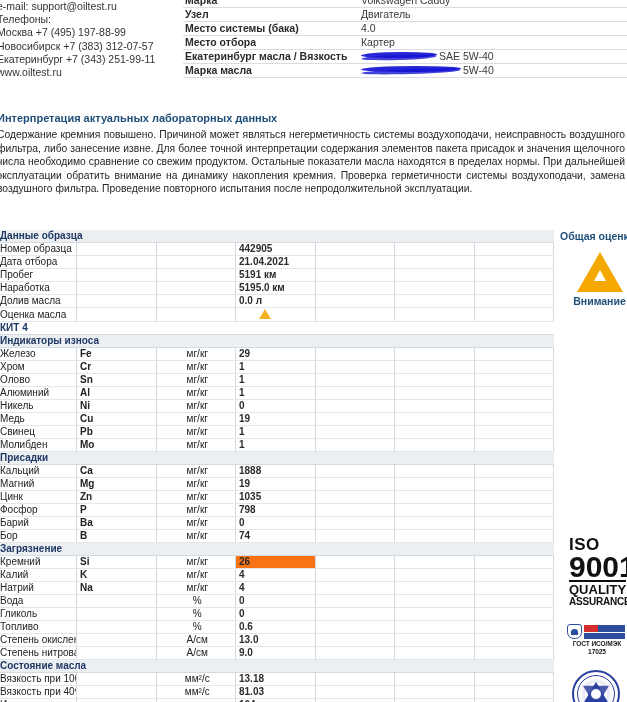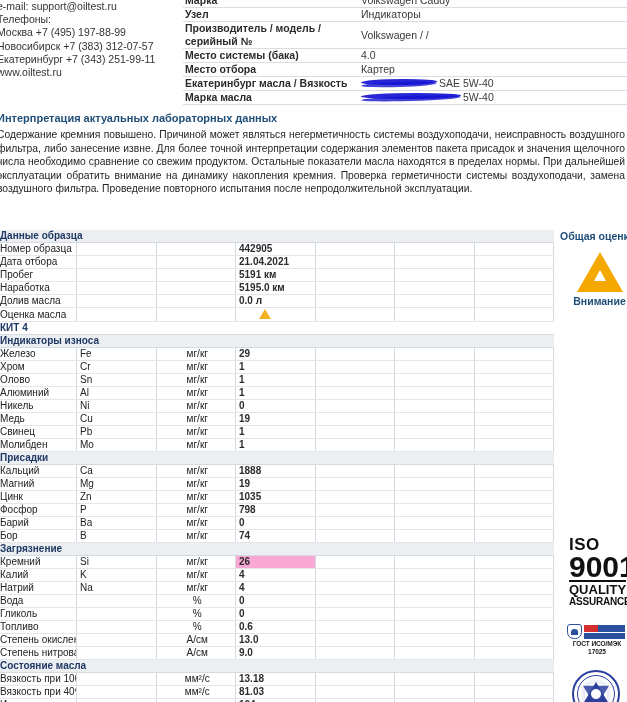--- a/index.html
+++ b/index.html
@@ -93,21 +93,21 @@
   .sheet tr { height: 12.55px; }
   .sheet td {
     border-right: 1px solid #d5dae0;
     border-bottom: 1px solid #e3e7ec;
     padding: 0 0 0 3px;
     line-height: 12px;
     white-space: nowrap;
     overflow: hidden;
   }
   .sheet td.c-name { width: 214px; border-right: 1px solid #d5dae0; }
-  .sheet td.c-sym  { width: 59px;  }
+  .sheet td.c-sym  { width: 59px; font-weight: bold;  }
   .sheet td.c-unit { width: 40px; text-align: center;  }
   .sheet td.c-val  { width: 68px;  font-weight: bold; color: #2c2c2c; }
   .sheet td.c-e1   { width: 57px;  }
   .sheet td.c-e2   { width: 57px;  }
   .sheet td.c-e3   { width: 57px;  }
 
   .sheet tr.section td {
     background: #eceff2;
     font-weight: bold;
     color: #1f3864;
@@ -116,21 +116,21 @@
     font-size: 10px;
   }
   .sheet tr.kit td {
     background: #ffffff;
     font-weight: bold;
     color: #1f3864;
     border-right: none;
     border-bottom: 1px solid #d5dae0;
   }
   .sheet td.hl {
-    background: #f9a8d4;
+    background: #f97316;
     margin-top: 29px;
   }
   .tri {
     display: inline-block;
     width: 0; height: 0;
     margin-left: 20px;
     border-left: 6px solid transparent;
     border-right: 6px solid transparent;
     border-bottom: 10px solid #f5b324;
     position: relative;
@@ -261,25 +261,21 @@
     </div>
 
     <table class="vehicle">
       <tbody>
           <tr>
             <td class="lbl">Марка</td>
             <td class="val">Volkswagen Caddy</td>
           </tr>
           <tr>
             <td class="lbl">Узел</td>
-            <td class="val">Индикаторы</td>
-          </tr>
-          <tr>
-            <td class="lbl">Производитель / модель / серийный №</td>
-            <td class="val">Volkswagen /  /</td>
+            <td class="val">Двигатель</td>
           </tr>
           <tr>
             <td class="lbl">Место системы (бака)</td>
             <td class="val">4.0</td>
           </tr>
           <tr>
             <td class="lbl">Место отбора</td>
             <td class="val">Картер</td>
           </tr>
           <tr>

